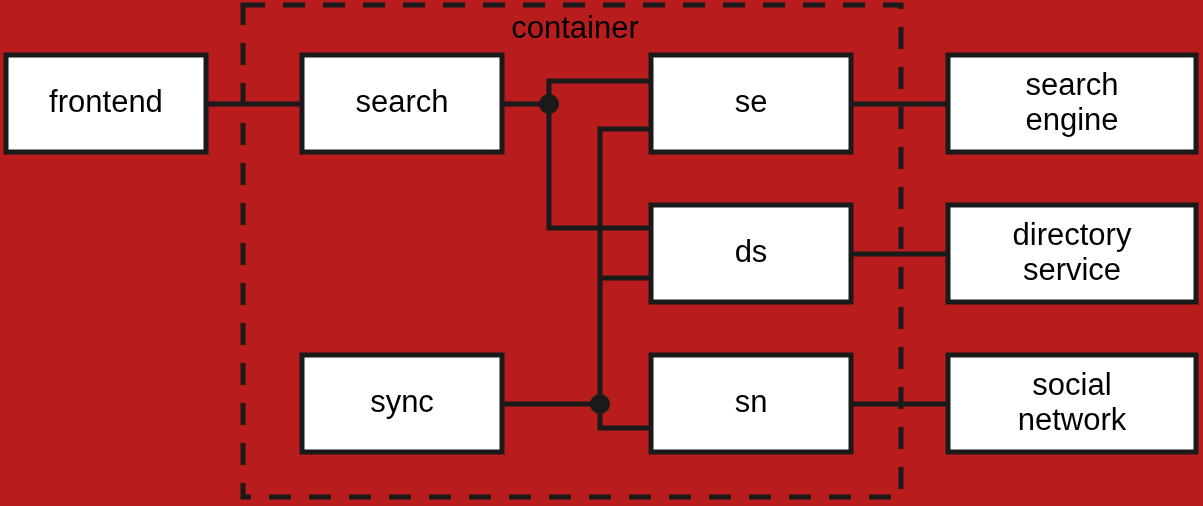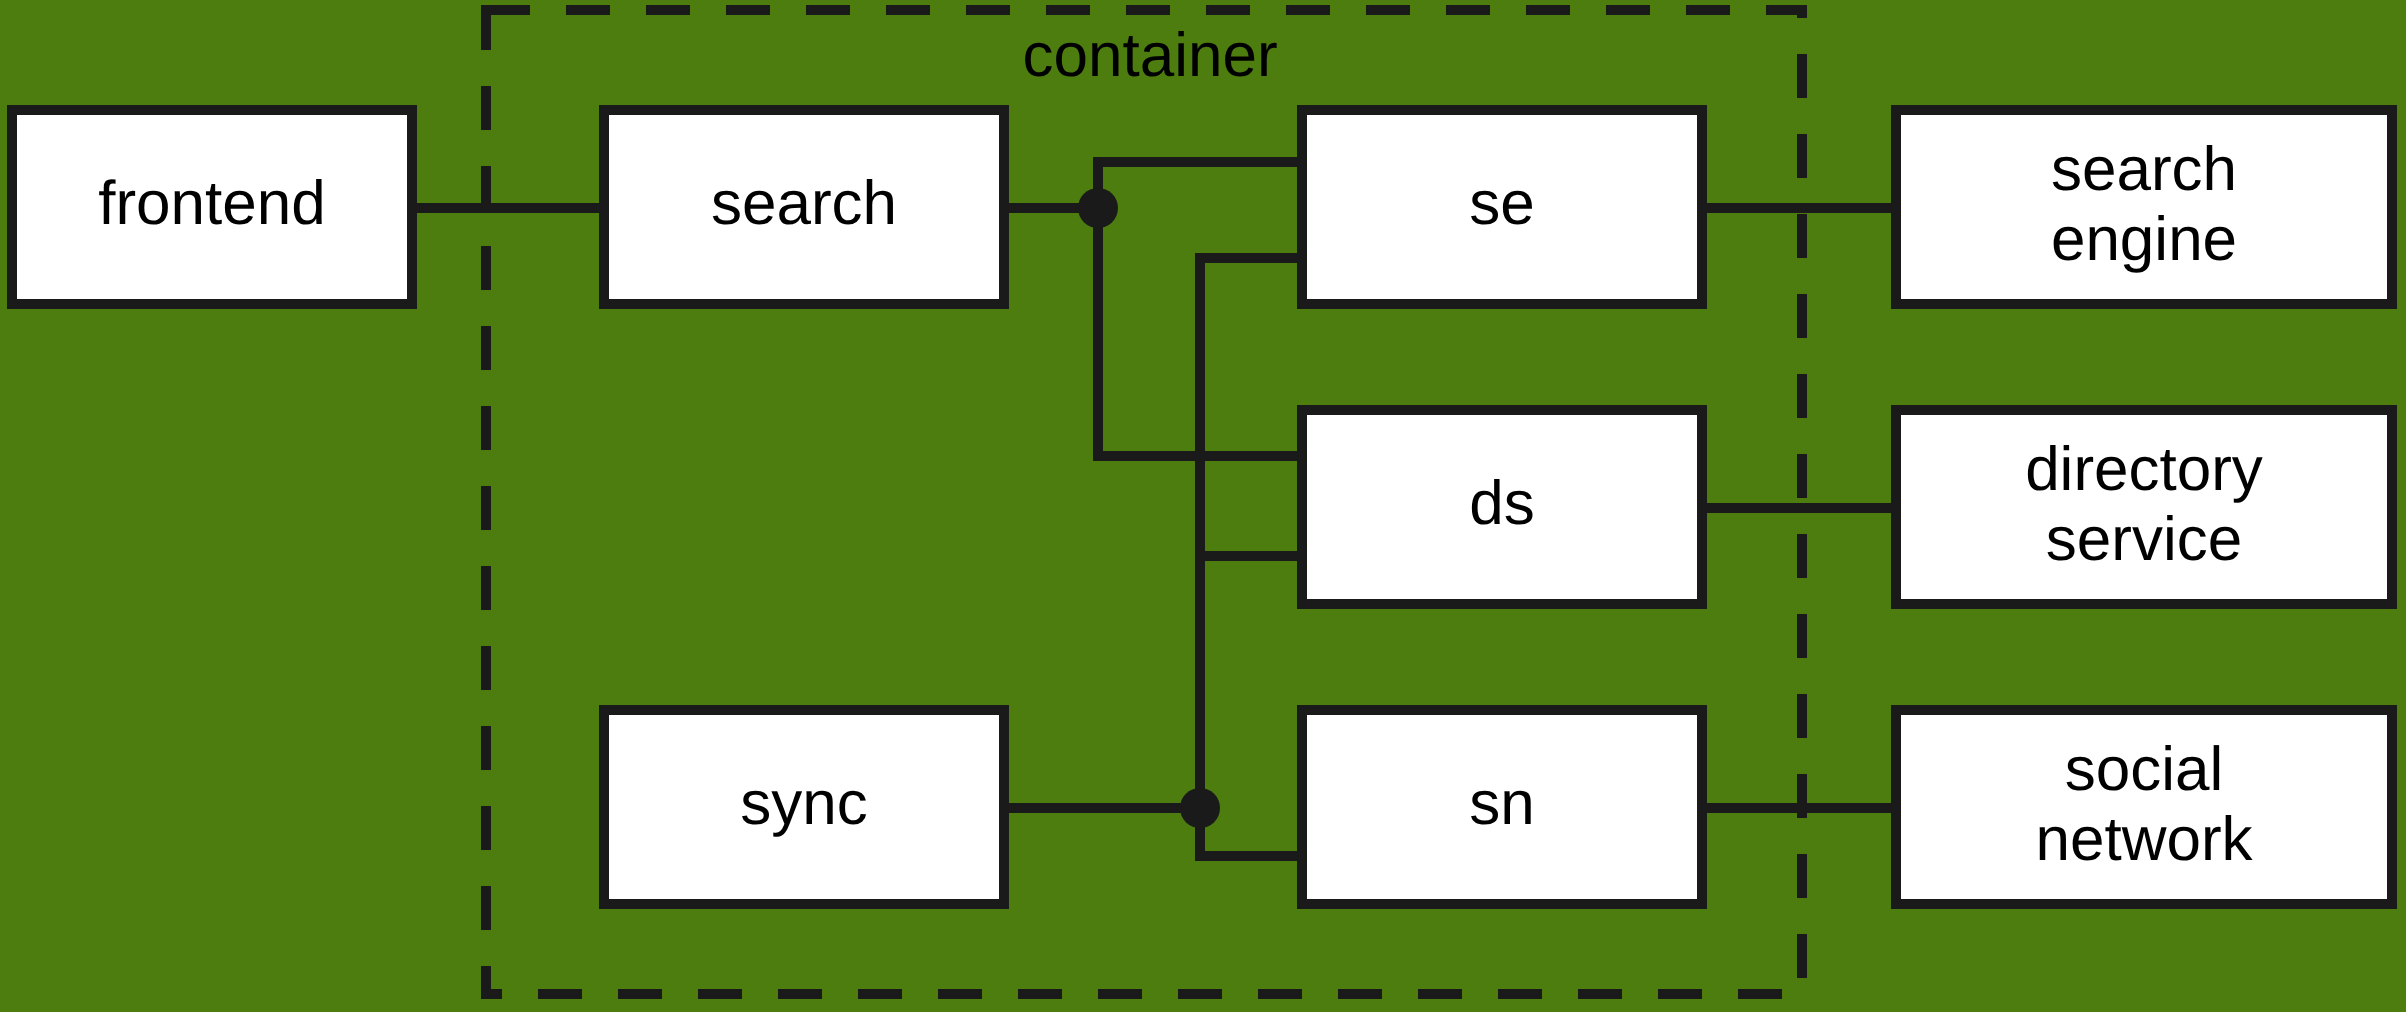--- a/index.html
+++ b/index.html
@@ -8,21 +8,21 @@
     padding: 0;
     background: #ffffff;
   }
   body {
     font-family: "Liberation Sans", sans-serif;
   }
   #diagram-root {
     position: relative;
     width: 1203px;
     height: 506px;
-    background: #4d7c0f;
+    background: #b91c1c;
     overflow: hidden;
   }
   #diagram-svg {
     position: absolute;
     left: 0;
     top: 0;
     width: 1203px;
     height: 506px;
     display: block;
   }

